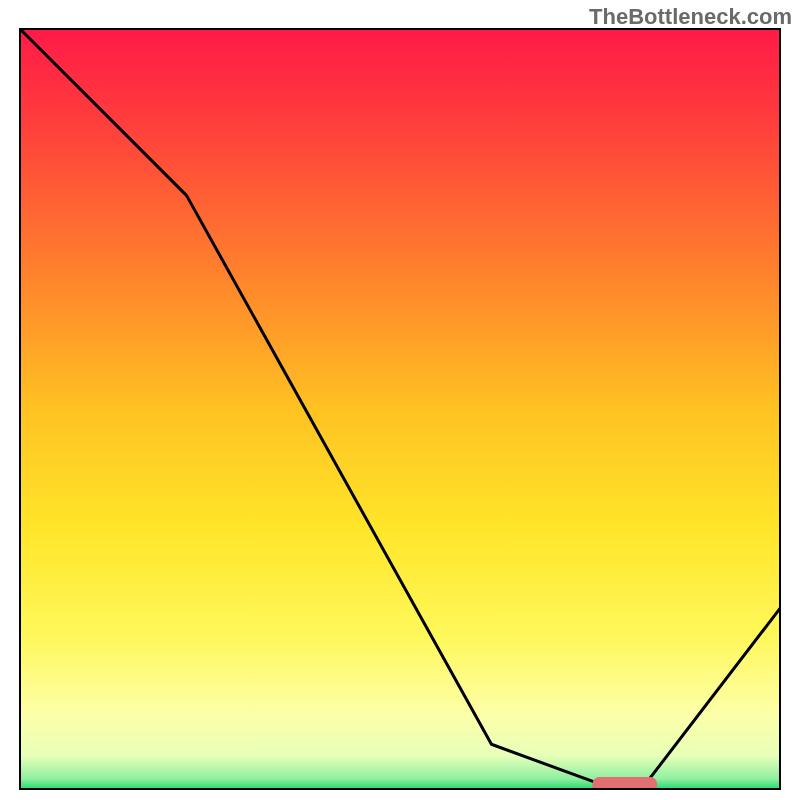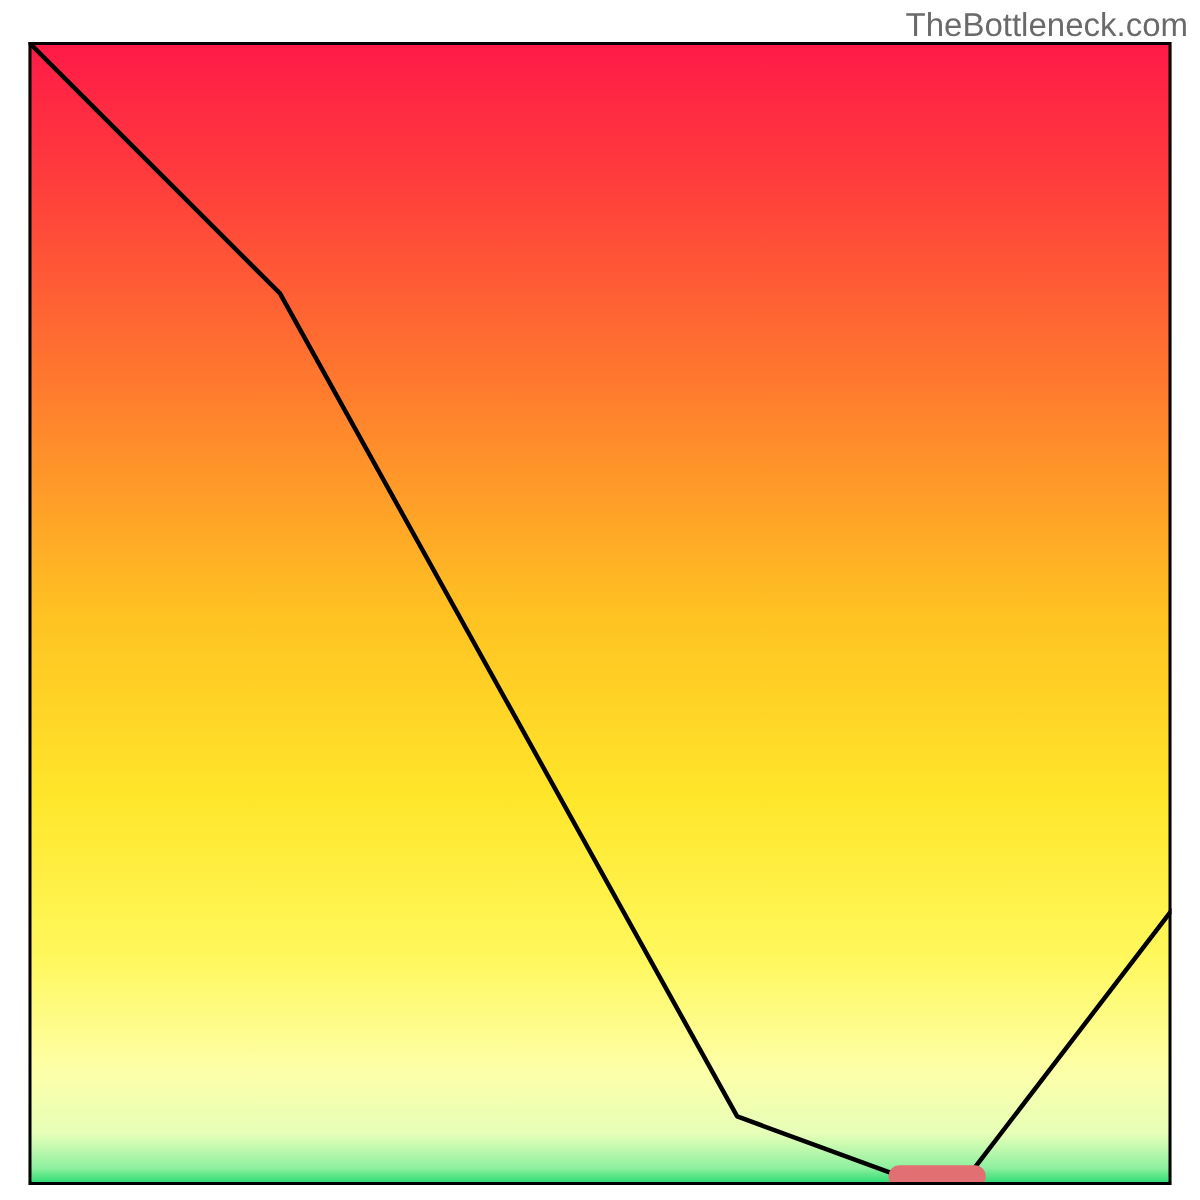--- a/index.html
+++ b/index.html
@@ -11,21 +11,21 @@
     overflow: hidden;
     position: relative;
     font-family: Arial, Helvetica, sans-serif;
   }
   .watermark {
     position: absolute;
     top: 4px;
     right: 8px;
     color: #6a6a6a;
     font-size: 22px;
-    font-weight: 400;
+    font-weight: 700;
     z-index: 10;
   }
   .plot-area {
     position: absolute;
     left: 19px;
     top: 28px;
     width: 762px;
     height: 762px;
   }
   svg {

